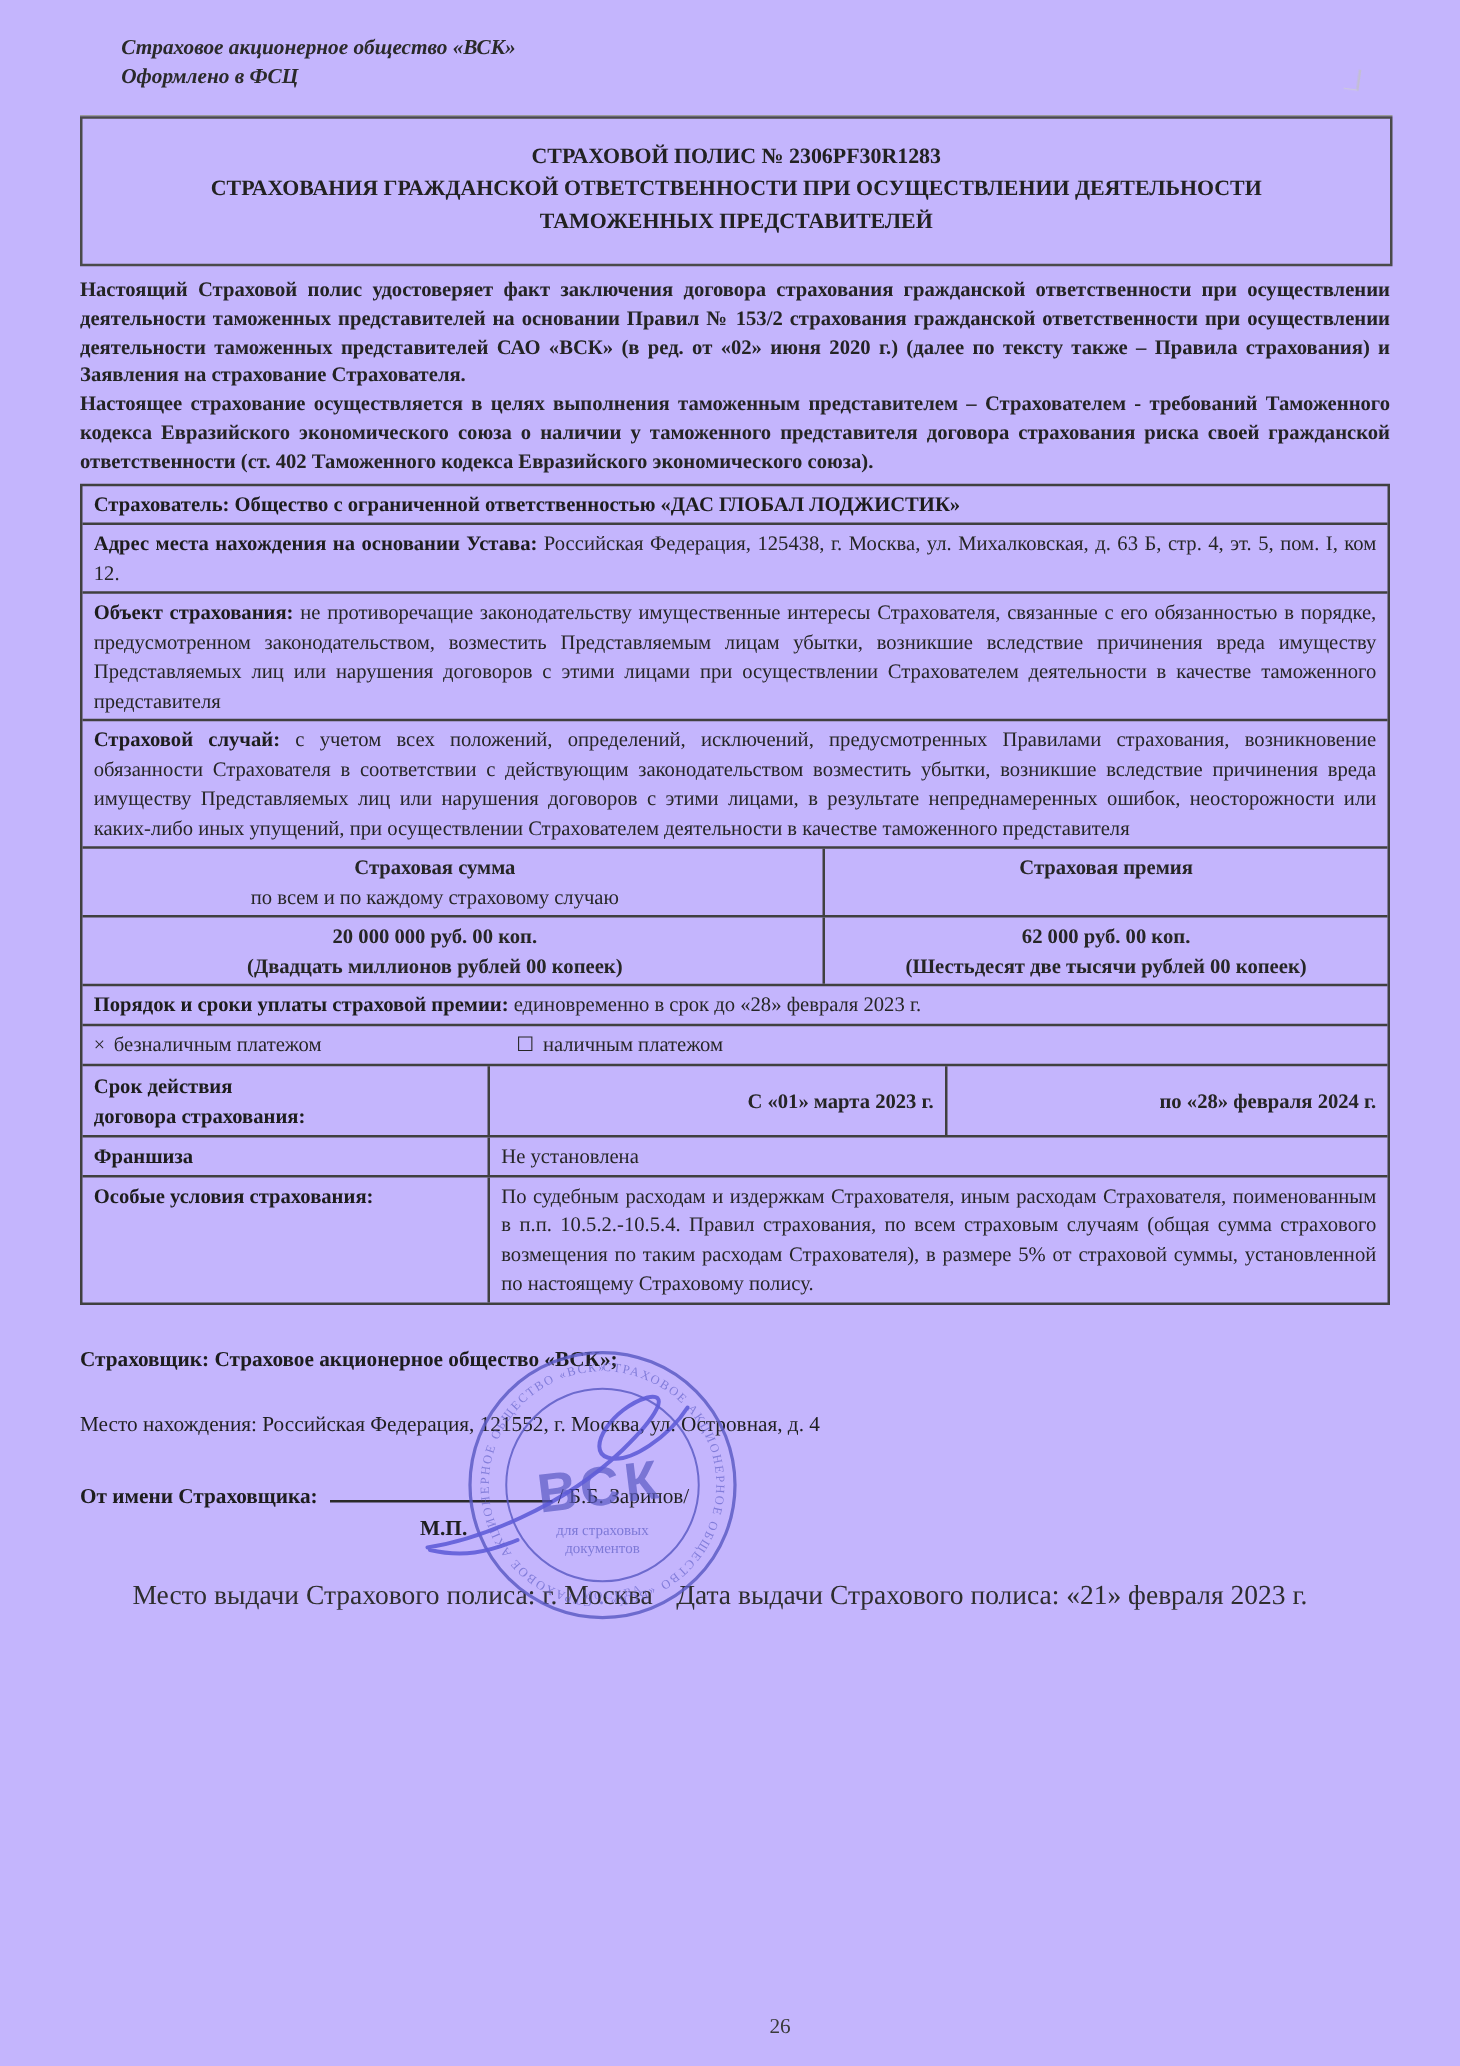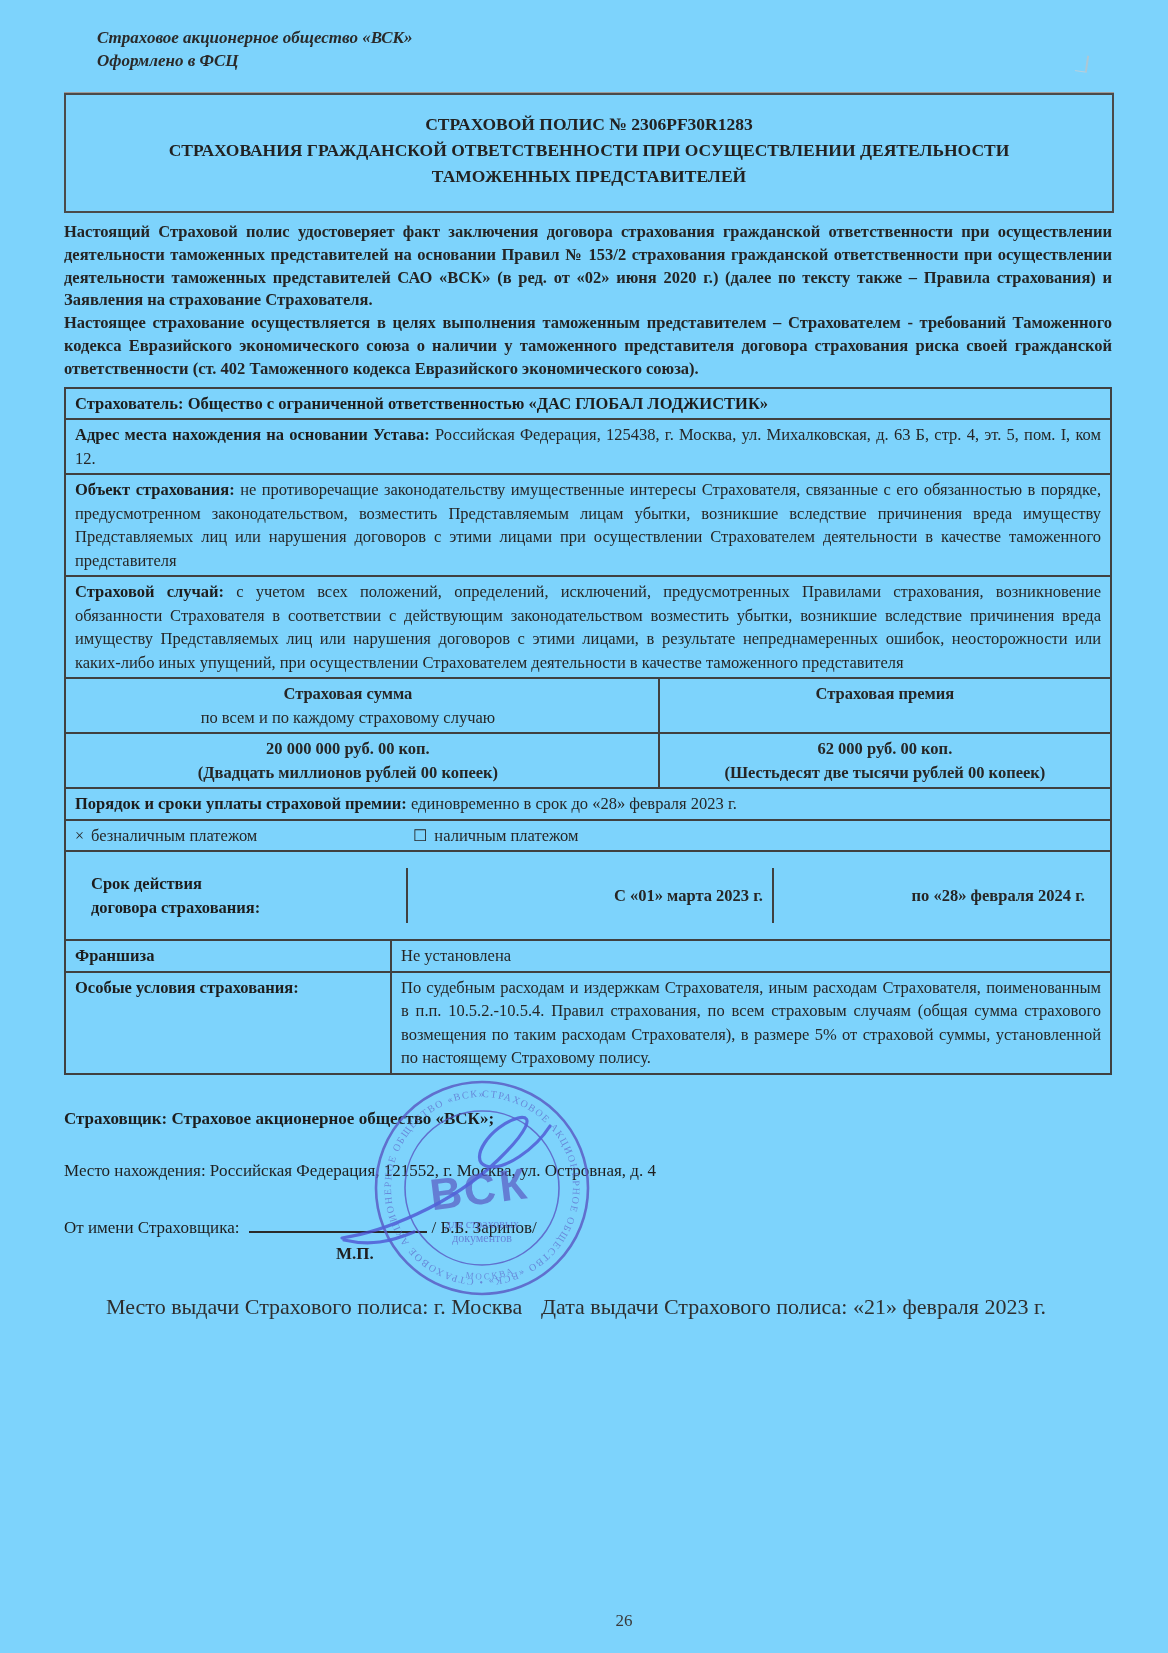--- a/index.html
+++ b/index.html
@@ -1,20 +1,20 @@
 <!DOCTYPE html>
 <html><head>
 <meta charset="utf-8">
 <style>
   html,body{margin:0;padding:0;background:#d9d9d9;}
   .page{
     position:relative;
     width:1168px;height:1653px;
     margin:0 auto;
-    background:#7dd3fc;
+    background:#c4b5fd;
     font-family:"Liberation Serif", serif;
     color:#1f1f1f;
     overflow:hidden;
   }
   
   .letterhead{
     position:absolute;top:26px;left:97px;
     font-style:italic;font-weight:bold;
     font-size:17px;line-height:23px;color:#2a2a2a;
   }
@@ -55,32 +55,32 @@
   .grid2{display:grid;grid-template-columns:54% 46%;padding:0;}
   .grid2 > div{padding:3px 10px;text-align:center;}
   .grid2 > div + div{border-left:2px solid #404040;margin-left:28px;}
   .hdr1{font-weight:bold;}
   .hdr2{font-weight:normal;}
   .money{font-weight:bold;}
   .chkrow{display:flex;}
   .chk{display:flex;align-items:baseline;gap:7px;font-weight:normal;}
   .chk .mark{font-size:16px;}
   .chk1{width:338px;}
-  .grid3{display:grid;grid-template-columns:324px 366px auto;padding:16px;}
+  .grid3{display:grid;grid-template-columns:324px 366px auto;padding:0;}
   .grid3 > div{padding:4px 9px;display:flex;flex-direction:column;justify-content:center;}
   .grid3 > div + div{border-left:2px solid #404040;text-align:center;align-items:flex-end;font-weight:bold;}
   .gridF{display:grid;grid-template-columns:324px auto;padding:0;}
   .gridF > div{padding:3px 9px;}
   .gridF > div + div{border-left:2px solid #404040;}
   
   .footer-block{margin-top:34px;font-size:17px;}
   .insurer-line{font-weight:bold;color:#1d1d1d;}
   .loc-line{margin-top:32px;font-weight:normal;}
   .sig-line{margin-top:36px;display:flex;align-items:baseline;}
-  .sig-line .lbl{font-weight:normal;}
+  .sig-line .lbl{font-weight:bold;}
   .sig-blank{display:inline-block;width:178px;border-bottom:2px solid #2a2a2a;height:14px;margin:0 4px 0 10px;}
   .sig-name{font-weight:normal;}
   .mp{margin-top:6px;margin-left:272px;font-weight:bold;}
   .issue-line{
     margin-top:30px;display:flex;
     font-size:22px;color:#2e2e2e;padding-left:48px;
   }
   .issue-place{margin-left:-6px;}
   .issue-date{margin-left:auto;margin-right:66px;}
   

